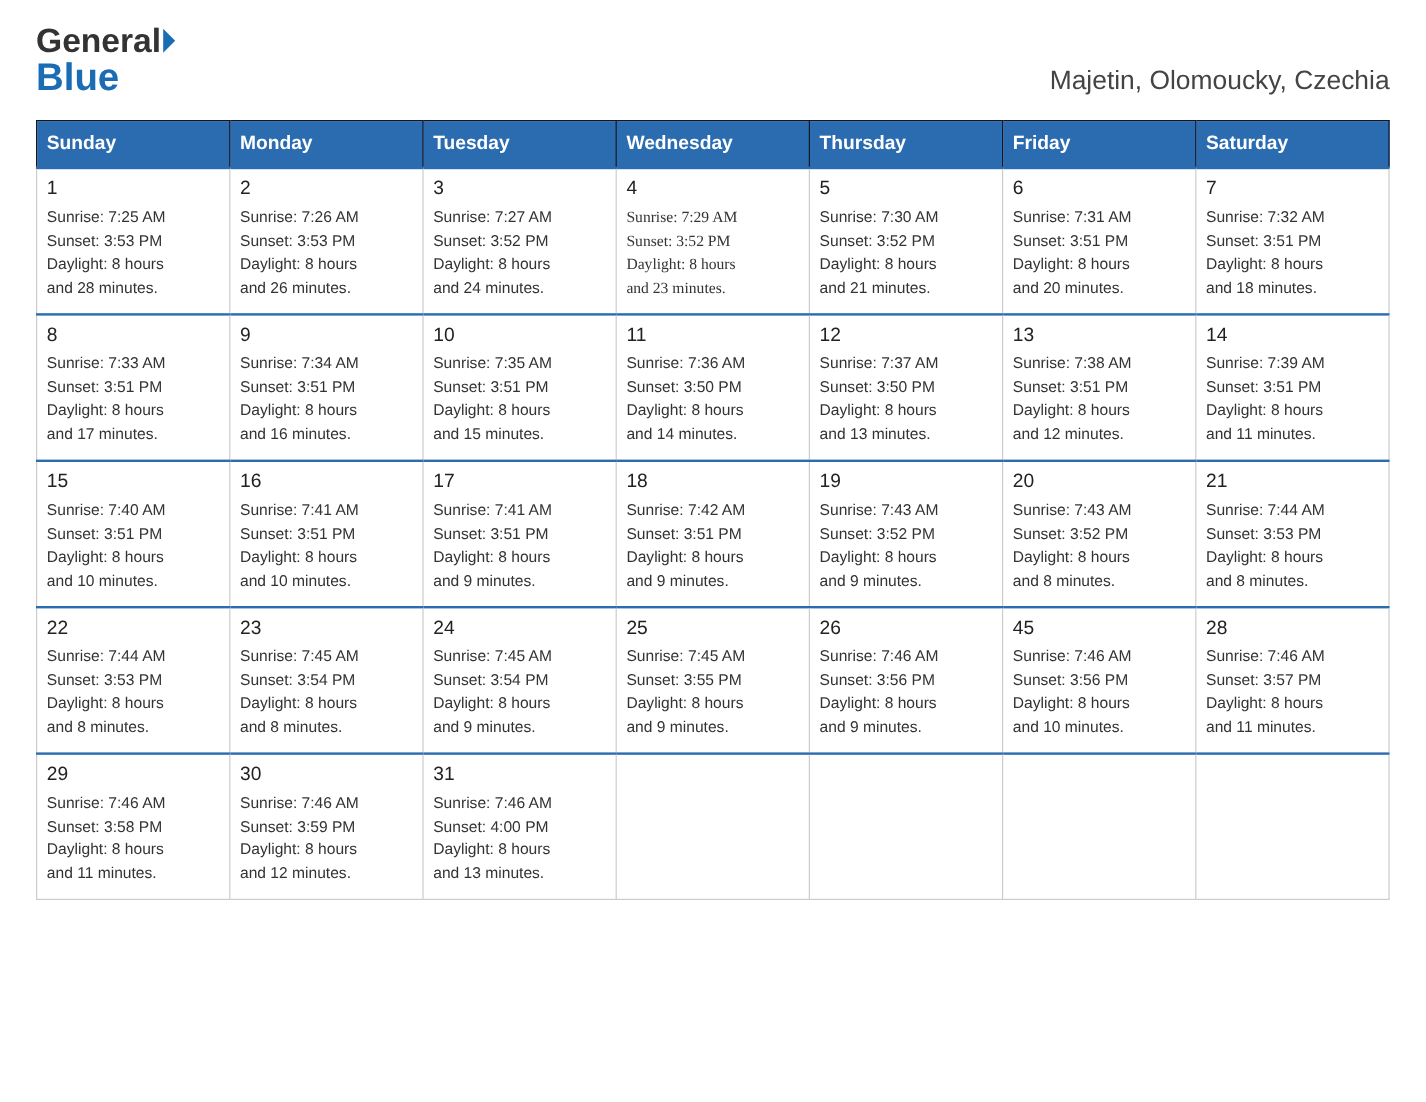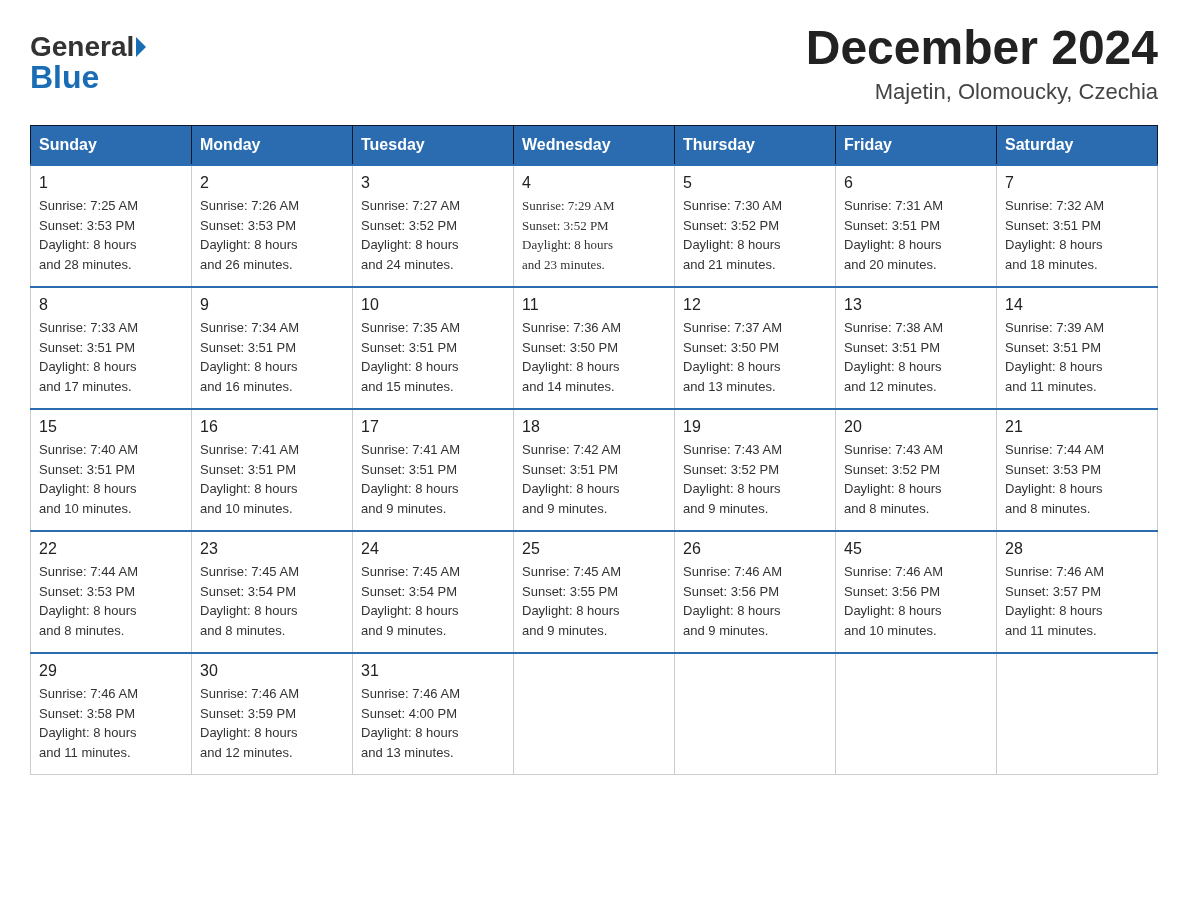--- a/index.html
+++ b/index.html
@@ -6,21 +6,21 @@
     body {
       font-family: Arial, sans-serif;
       background: #fff;
       width: 1188px;
       min-height: 918px;
       padding: 20px 30px;
     }
     .header {
       display: flex;
       justify-content: space-between;
-      align-items: center;
+      align-items: flex-end;
       margin-bottom: 20px;
     }
     .logo {
       display: flex;
       flex-direction: column;
       align-items: flex-start;
     }
     .logo-general {
       font-size: 28px;
       font-weight: bold;
@@ -113,21 +113,20 @@
 
 <div class="header">
   <div class="logo">
     <div class="logo-top-row">
       <span class="logo-general">General</span>
       <span class="logo-arrow"></span>
     </div>
     <span class="logo-blue">Blue</span>
   </div>
   <div class="title-block">
-    <div class="main-title">December 2024</div>
     <div class="sub-title">Majetin, Olomoucky, Czechia</div>
   </div>
 </div>
 
 <table class="calendar">
   <thead>
     <tr>
     <th>Sunday</th>
         <th>Monday</th>
         <th>Tuesday</th>

